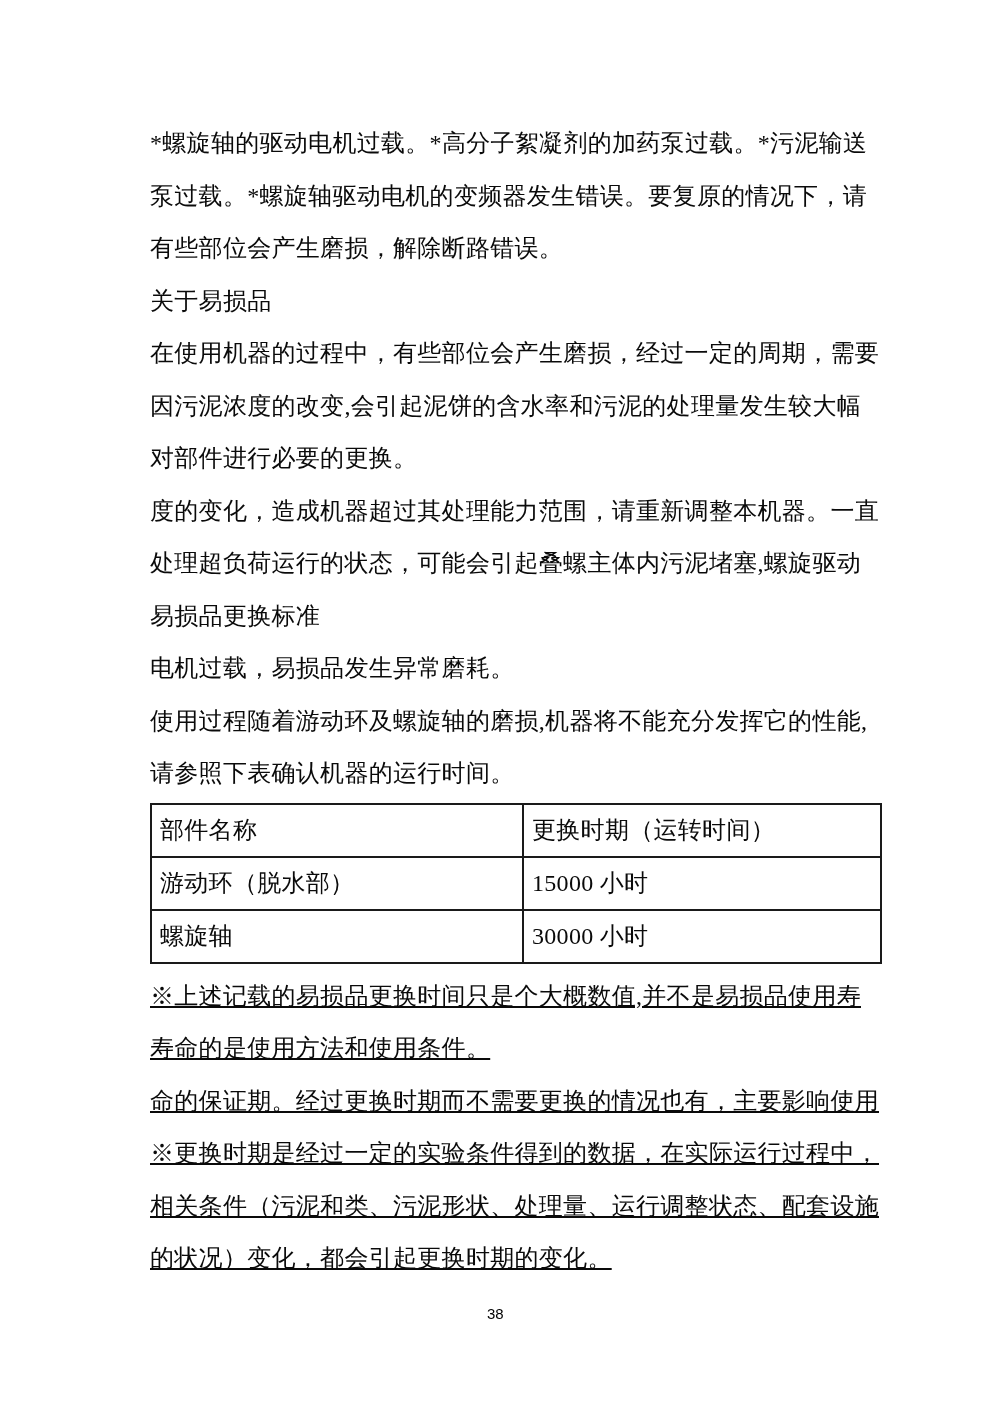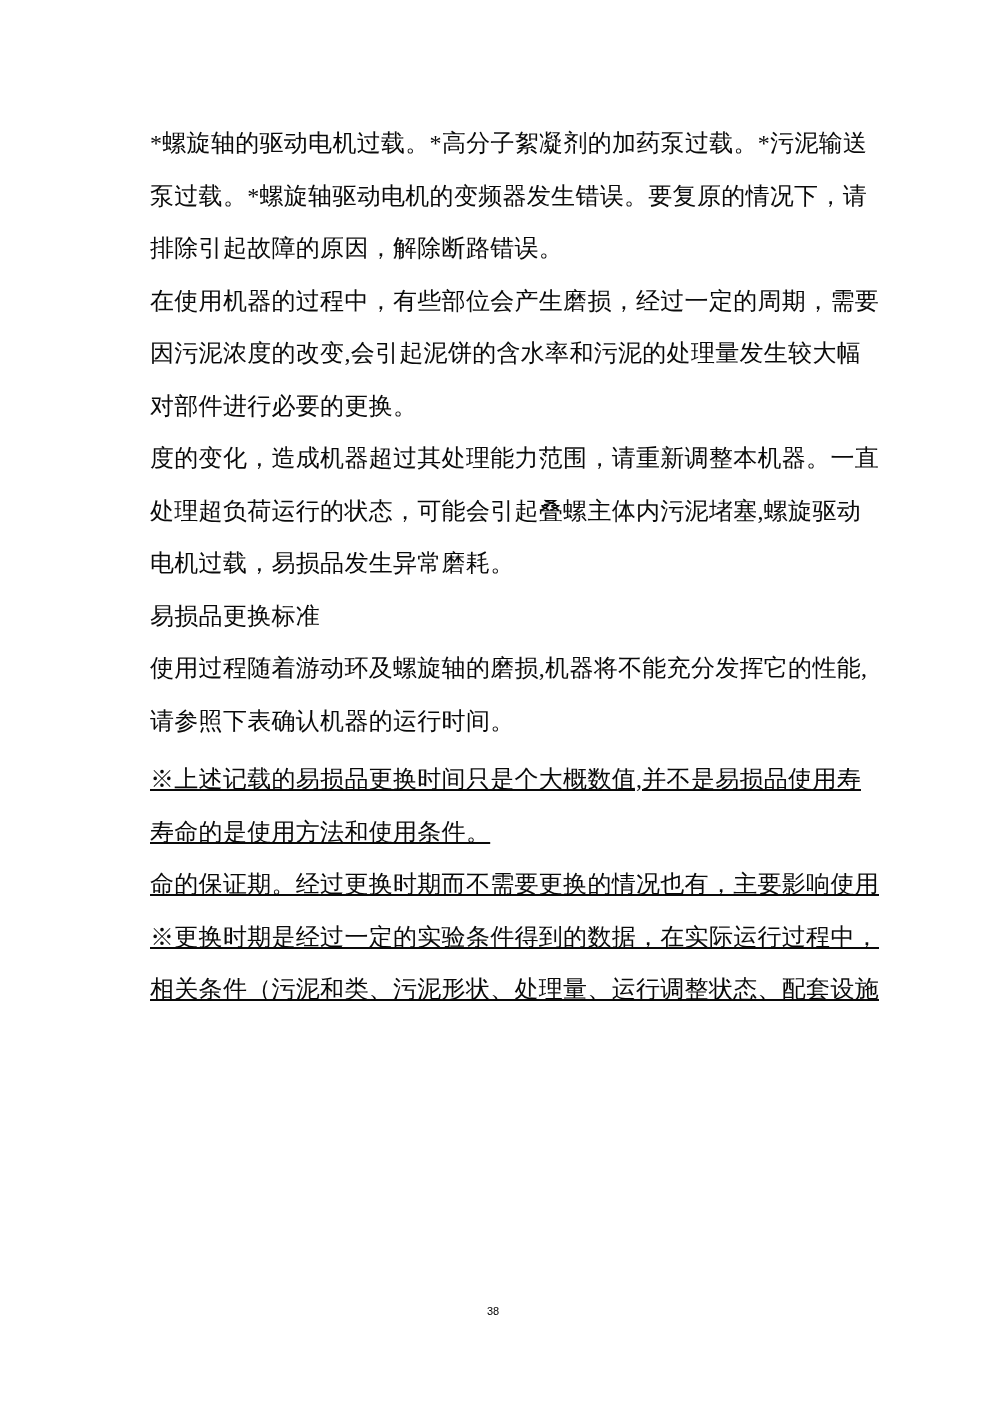--- a/index.html
+++ b/index.html
@@ -45,50 +45,68 @@
     letter-spacing: 0.3px;
   }
   td.col-name  { width: 362px; }
   td.col-period{ width: 348px; }
   .notes { margin-top: 6px; text-decoration: underline; }
   .footer-pagenum {
     position: absolute;
     left: 487px;
     top: 1305px;
     font-family: "Liberation Sans", "DejaVu Sans", sans-serif;
-    font-size: 11px;
+    font-size: 15px;
     color: #000000;
   }
 </style>
 </head>
 <body>
 
 <div class="page">
 
   <div class="content">
 
     <div class="line">*螺旋轴的驱动电机过载。*高分子絮凝剂的加药泵过载。*污泥输送</div>
     <div class="line">泵过载。*螺旋轴驱动电机的变频器发生错误。要复原的情况下，请</div>
-    <div class="line">排除引起故障的原因，解除断路错误。</div>
+    <div class="line">有些部位会产生磨损，解除断路错误。</div>
+    <div class="line">关于易损品</div>
     <div class="line">在使用机器的过程中，有些部位会产生磨损，经过一定的周期，需要</div>
     <div class="line">因污泥浓度的改变,会引起泥饼的含水率和污泥的处理量发生较大幅</div>
     <div class="line">对部件进行必要的更换。</div>
     <div class="line">度的变化，造成机器超过其处理能力范围，请重新调整本机器。一直</div>
     <div class="line">处理超负荷运行的状态，可能会引起叠螺主体内污泥堵塞,螺旋驱动</div>
+    <div class="line">易损品更换标准</div>
     <div class="line">电机过载，易损品发生异常磨耗。</div>
-    <div class="line">易损品更换标准</div>
     <div class="line">使用过程随着游动环及螺旋轴的磨损,机器将不能充分发挥它的性能,</div>
     <div class="line">请参照下表确认机器的运行时间。</div>
 
+    <table class="parts">
+      <tbody>
+        <tr>
+          <td class="col-name">部件名称</td>
+          <td class="col-period">更换时期（运转时间）</td>
+        </tr>
+        <tr>
+          <td class="col-name">游动环（脱水部）</td>
+          <td class="col-period">15000 小时</td>
+        </tr>
+        <tr>
+          <td class="col-name">螺旋轴</td>
+          <td class="col-period">30000 小时</td>
+        </tr>
+      </tbody>
+    </table>
 
     <div class="notes">
       <div class="line">※上述记载的易损品更换时间只是个大概数值,并不是易损品使用寿</div>
       <div class="line">寿命的是使用方法和使用条件。</div>
       <div class="line">命的保证期。经过更换时期而不需要更换的情况也有，主要影响使用</div>
       <div class="line">※更换时期是经过一定的实验条件得到的数据，在实际运行过程中，</div>
       <div class="line">相关条件（污泥和类、污泥形状、处理量、运行调整状态、配套设施</div>
+      <div class="line">的状况）变化，都会引起更换时期的变化。</div>
     </div>
 
   </div>
 
   <div class="footer-pagenum">38</div>
 
 </div>
 
 </body></html>

